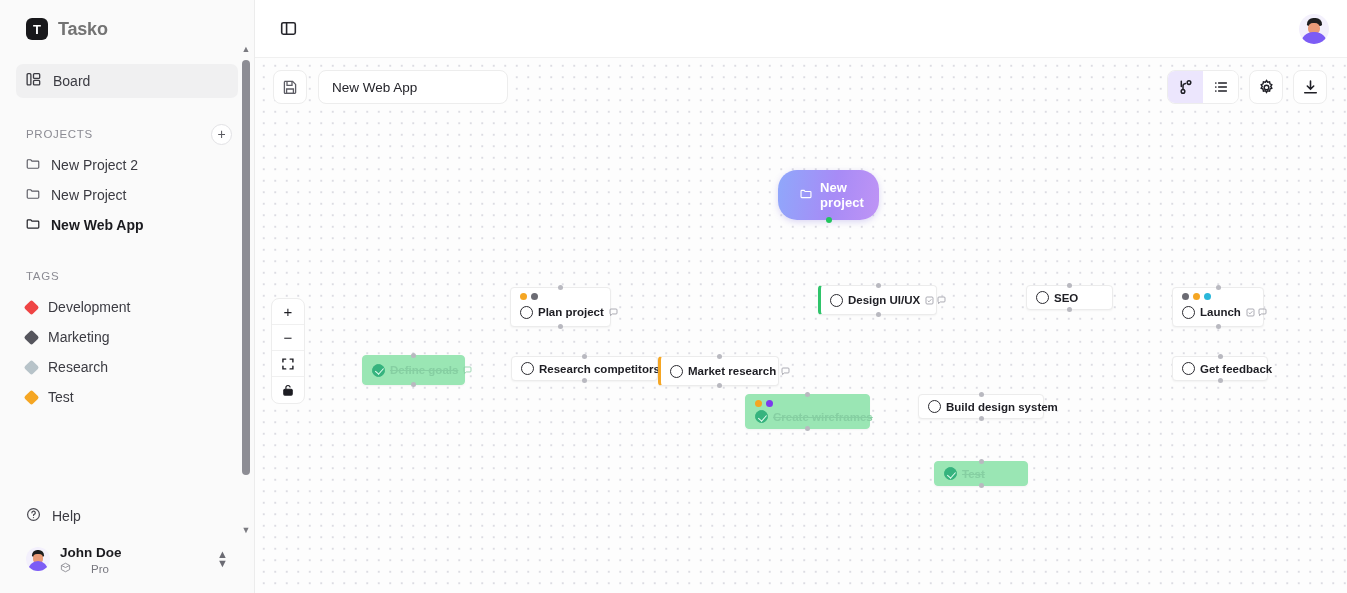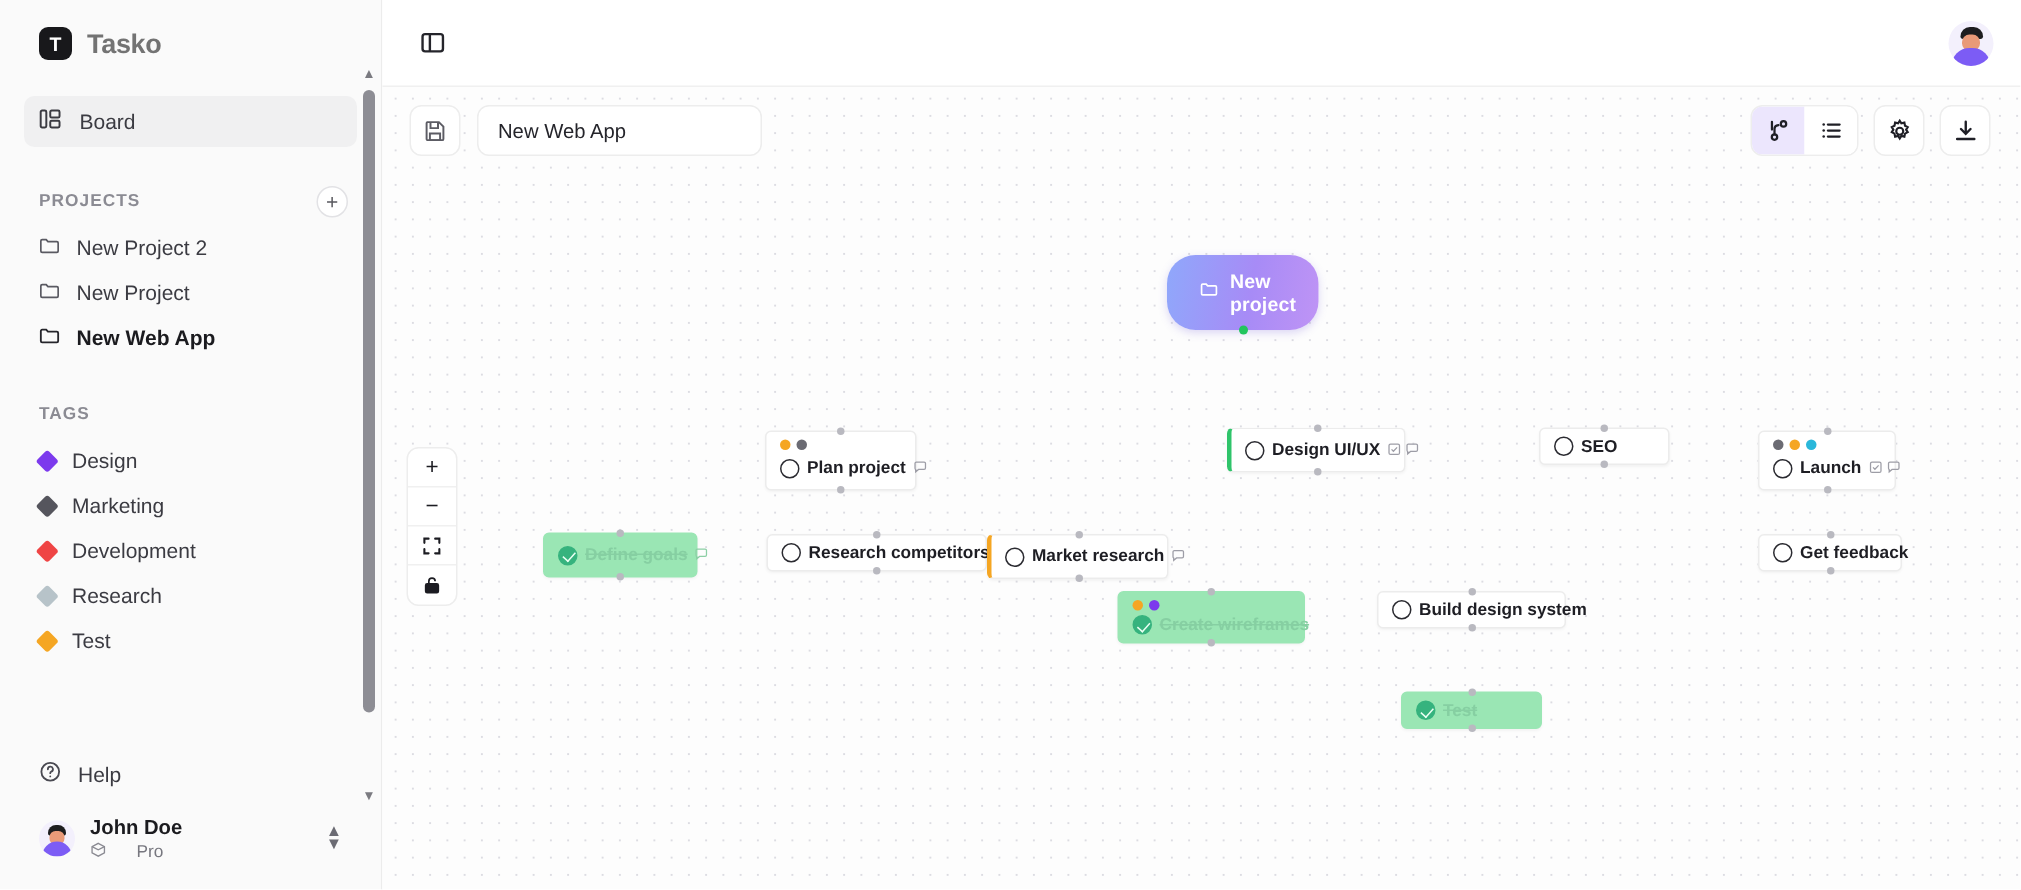--- a/index.html
+++ b/index.html
@@ -33,21 +33,21 @@
     display: flex; align-items: center; gap: 12px;
     height: 34px; border-radius: 7px; padding: 0 10px;
     font-size: 14px; color: #3b3b42; cursor: pointer;
   }
   .nav-item.active { background: #f0f0f1; font-weight: 500; }
 
   .section-head {
     display: flex; align-items: center; justify-content: space-between;
     padding: 0 22px 0 26px; margin-top: 26px; height: 20px;
   }
-  .section-title { font-size: 11.5px; letter-spacing: .7px; color: #8b8b93; font-weight: 700; }
+  .section-title { font-size: 11.5px; letter-spacing: .7px; color: #8b8b93; font-weight: 400; }
   .add-btn {
     width: 21px; height: 21px; border-radius: 50%;
     border: 1px solid #e2e2e5; background:#fff; color: #59595f;
     display: flex; align-items: center; justify-content: center;
     font-size: 14px; line-height: 1; cursor: pointer; padding-bottom:1px;
   }
 
   .list { padding: 6px 16px 0 16px; }
   .list-row {
     display: flex; align-items: center; gap: 11px;
@@ -241,30 +241,26 @@
         <span>New Web App</span>
       </div>
     </div>
 
     <div class="section-head">
       <span class="section-title">TAGS</span>
     </div>
 
     <div class="list">
       <div class="list-row">
-        <span class="tag-dot" style="background:#7c3aed"></span>
-        <span>Design</span>
+        <span class="tag-dot" style="background:#ef4444"></span>
+        <span>Development</span>
       </div>
       <div class="list-row">
         <span class="tag-dot" style="background:#55555d"></span>
         <span>Marketing</span>
-      </div>
-      <div class="list-row">
-        <span class="tag-dot" style="background:#ef4444"></span>
-        <span>Development</span>
       </div>
       <div class="list-row">
         <span class="tag-dot" style="background:#b7c3c9"></span>
         <span>Research</span>
       </div>
       <div class="list-row">
         <span class="tag-dot" style="background:#f5a623"></span>
         <span>Test</span>
       </div>
     </div>

